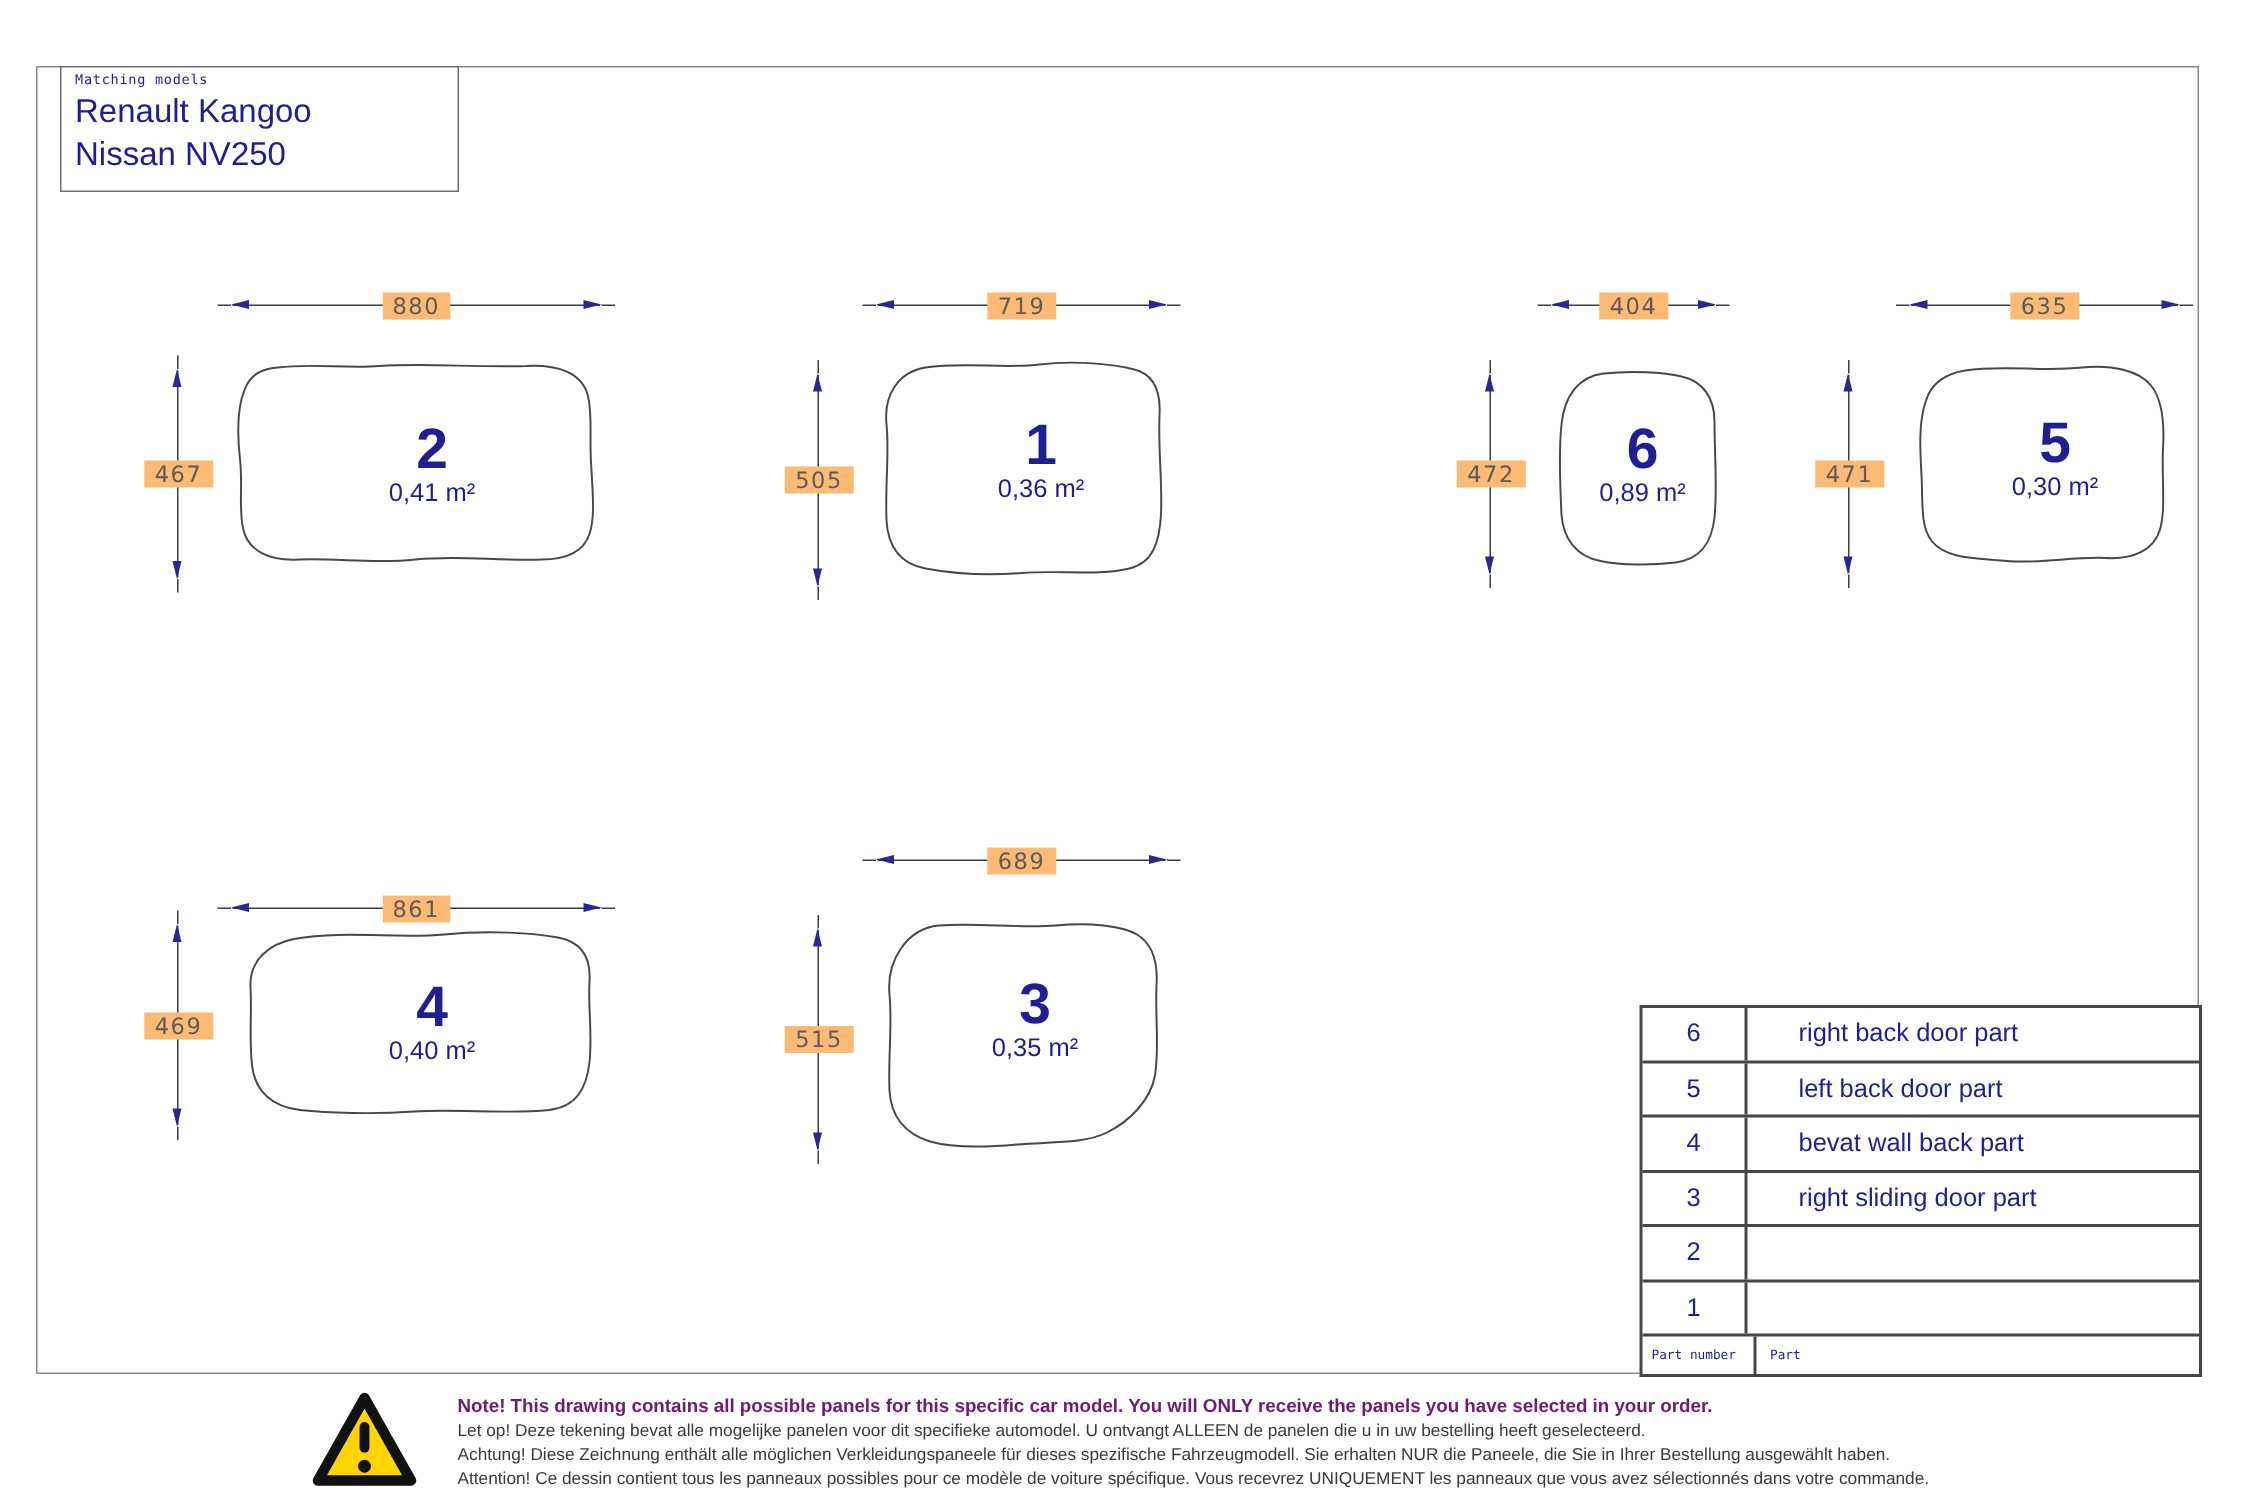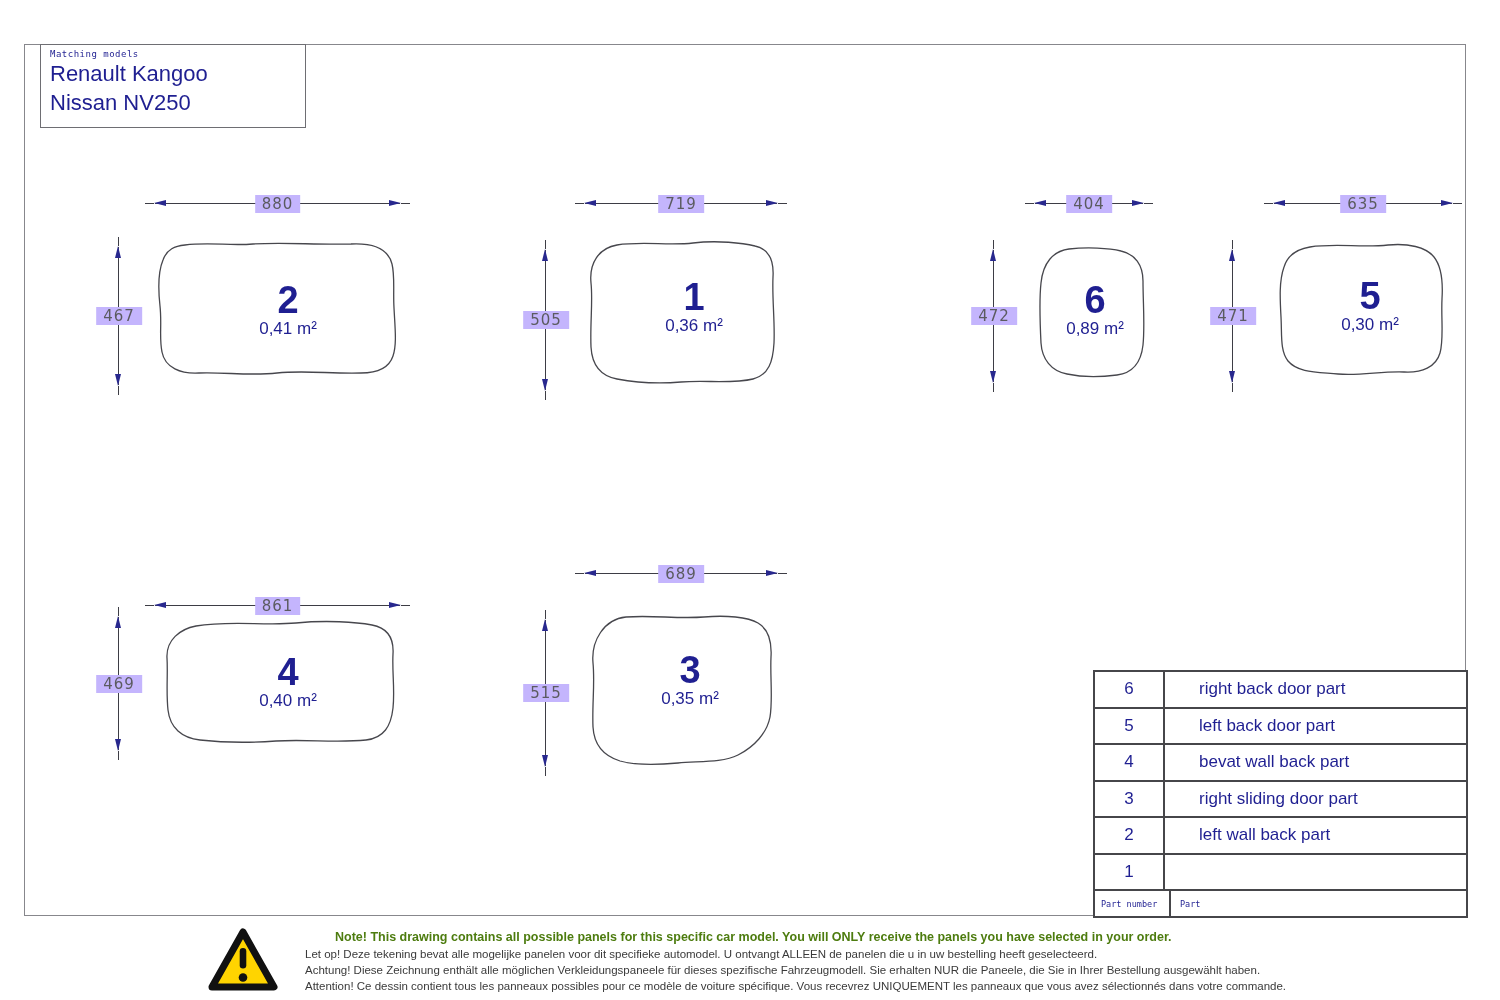--- a/index.html
+++ b/index.html
@@ -25,21 +25,21 @@
   
   .hdim{position:absolute;height:0;border-top:1px solid #3d3d45;}
   .hdim::before,.hdim::after{content:"";position:absolute;top:-1px;width:9px;
          border-top:1px solid #3d3d45;}
   .hdim::before{left:-10px;} .hdim::after{right:-10px;}
   .vdim{position:absolute;width:0;border-left:1px solid #3d3d45;}
   .vdim::before,.vdim::after{content:"";position:absolute;left:-1px;height:9px;
          border-left:1px solid #3d3d45;}
   .vdim::before{top:-10px;} .vdim::after{bottom:-10px;}
   .dim-label{position:absolute;left:50%;top:50%;transform:translate(-50%,-50%);
-         background:#c4b5fd;padding:0 7px;color:#5b5b60;letter-spacing:1px;
+         background:#fdba74;padding:0 7px;color:#5b5b60;letter-spacing:1px;
          font:15px "DejaVu Sans",sans-serif;white-space:nowrap;}
   .arrow{position:absolute;width:0;height:0;border-style:solid;display:block;}
   .a-left{left:-1px;top:-4px;border-width:3.5px 12px 3.5px 0;
          border-color:transparent #28288e transparent transparent;}
   .a-right{right:-1px;top:-4px;border-width:3.5px 0 3.5px 12px;
          border-color:transparent transparent transparent #28288e;}
   .a-up{top:-1px;left:-4px;border-width:0 3.5px 12px 3.5px;
          border-color:transparent transparent #28288e transparent;}
   .a-down{bottom:-1px;left:-4px;border-width:12px 3.5px 0 3.5px;
          border-color:#28288e transparent transparent transparent;}
@@ -52,22 +52,22 @@
          justify-content:center;font:17px "Liberation Sans",sans-serif;color:#1f1f91;}
   .pt-name{flex:1;display:flex;align-items:center;padding-left:34px;
          font:17px "Liberation Sans",sans-serif;color:#1f1f91;}
   .pt-footer{height:25px;flex:none;display:flex;}
   .pt-footer .pt-num{font:8.5px "DejaVu Sans Mono",monospace;justify-content:flex-start;
          padding-left:6px;}
   .pt-footer .pt-name{font:8.5px "DejaVu Sans Mono",monospace;padding-left:9px;}
   
   .warning-icon{position:absolute;left:208px;top:926px;}
   .note-block{position:absolute;left:305px;top:929px;}
-  .note-line1{font:bold 12.5px "Liberation Sans",sans-serif;color:#4d7c0f;
-         line-height:17px;white-space:nowrap;margin-left:30px;}
+  .note-line1{font:bold 12.5px "Liberation Sans",sans-serif;color:#701a75;
+         line-height:17px;white-space:nowrap;}
   .note-line{font:11.5px "Liberation Sans",sans-serif;color:#3a3a3a;
          line-height:16px;white-space:nowrap;}
 </style>
 </head>
 <body>
 
 <div class="canvas">
 
   <div class="frame"></div>
 
@@ -209,21 +209,20 @@
     <div class="pt-row">
       <div class="pt-num">4</div>
       <div class="pt-name">bevat wall back part</div>
     </div>
     <div class="pt-row">
       <div class="pt-num">3</div>
       <div class="pt-name">right sliding door part</div>
     </div>
     <div class="pt-row">
       <div class="pt-num">2</div>
-      <div class="pt-name">left wall back part</div>
     </div>
     <div class="pt-row">
       <div class="pt-num">1</div>
     </div>
     <div class="pt-footer">
       <div class="pt-num">Part number</div>
       <div class="pt-name">Part</div>
     </div>
   </div>
 

